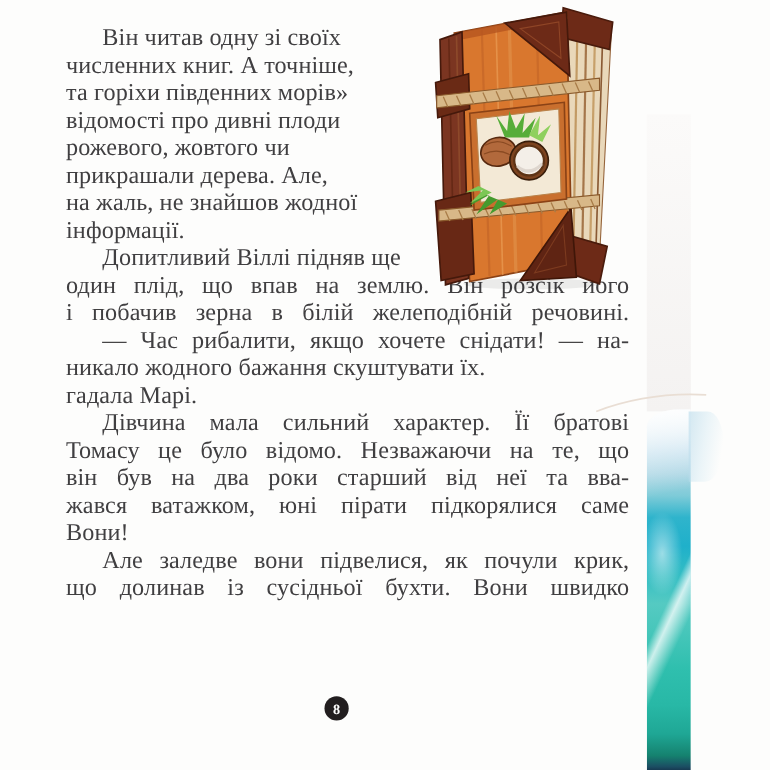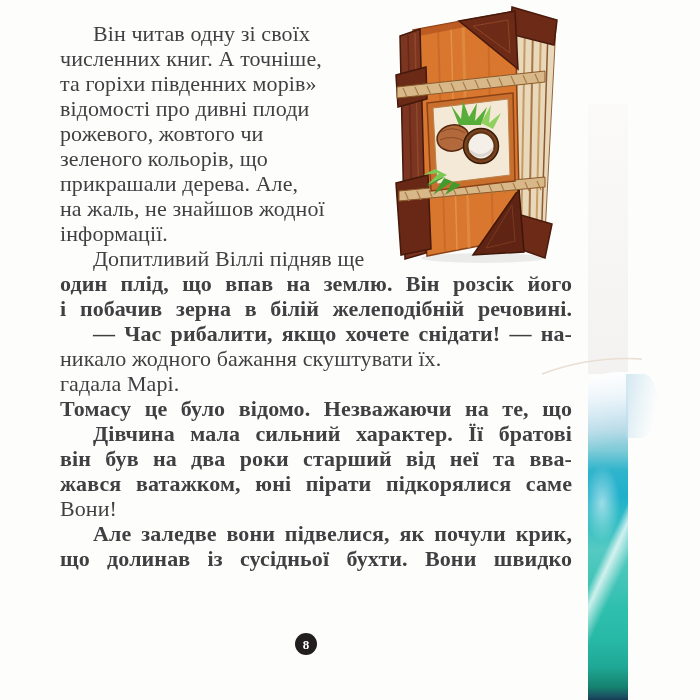--- a/index.html
+++ b/index.html
@@ -13,21 +13,21 @@
     background:var(--page-bg,#fdfdfc);
   }
   
   .text-block{
     position:absolute;left:60px;top:21px;width:512px;
     color:var(--text-color,#403f41);
     font-size:22px;line-height:25px;letter-spacing:0.1px;
   }
   .line{white-space:nowrap;height:25px;}
   .line.indent{padding-left:33px;}
-  .line.justify{text-align:justify;text-align-last:justify;text-justify:inter-word;font-weight:bold;}
+  .line.justify{text-align:justify;text-align-last:justify;text-justify:inter-word;}
   
   .illustration{position:absolute;left:393px;top:3px;width:175px;height:262px;}
   
   .next-page-edge{
     position:absolute;left:588px;top:104px;width:40px;height:270px;
     background:linear-gradient(180deg,#fbfaf9 0%,#f4f2f1 100%);
   }
   .wave-strip{
     position:absolute;left:588px;top:372px;width:40px;height:328px;
     border-top-left-radius:30px 16px;
@@ -62,32 +62,31 @@
 <body>
 
 <div class="page">
 
   <div class="text-block">
       <div class="line indent">Він читав одну зі своїх</div>
       <div class="line">численних книг. А точніше,</div>
       <div class="line">та горіхи південних морів»</div>
       <div class="line">відомості про дивні плоди</div>
       <div class="line">рожевого, жовтого чи</div>
-      <div class="line">зеленого кольорів, що</div>
       <div class="line">прикрашали дерева. Але,</div>
       <div class="line">на жаль, не знайшов жодної</div>
       <div class="line">інформації.</div>
       <div class="line indent">Допитливий Віллі підняв ще</div>
       <div class="line justify">один плід, що впав на землю. Він розсік його</div>
       <div class="line justify">і побачив зерна в білій желеподібній речовині.</div>
       <div class="line indent justify">— Час рибалити, якщо хочете снідати! — на-</div>
       <div class="line">никало жодного бажання скуштувати їх.</div>
       <div class="line">гадала Марі.</div>
+      <div class="line indent justify">Дівчина мала сильний характер. Її братові</div>
       <div class="line justify">Томасу це було відомо. Незважаючи на те, що</div>
-      <div class="line indent justify">Дівчина мала сильний характер. Її братові</div>
       <div class="line justify">він був на два роки старший від неї та вва-</div>
       <div class="line justify">жався ватажком, юні пірати підкорялися саме</div>
       <div class="line">Вони!</div>
       <div class="line indent justify">Але заледве вони підвелися, як почули крик,</div>
       <div class="line justify">що долинав із сусідньої бухти. Вони швидко</div>
     </div>
 
   <svg class="illustration" viewBox="0 0 175 262" xmlns="http://www.w3.org/2000/svg">
     <ellipse cx="90" cy="255" rx="62" ry="5" fill="rgba(0,0,0,0.07)"></ellipse>
 

